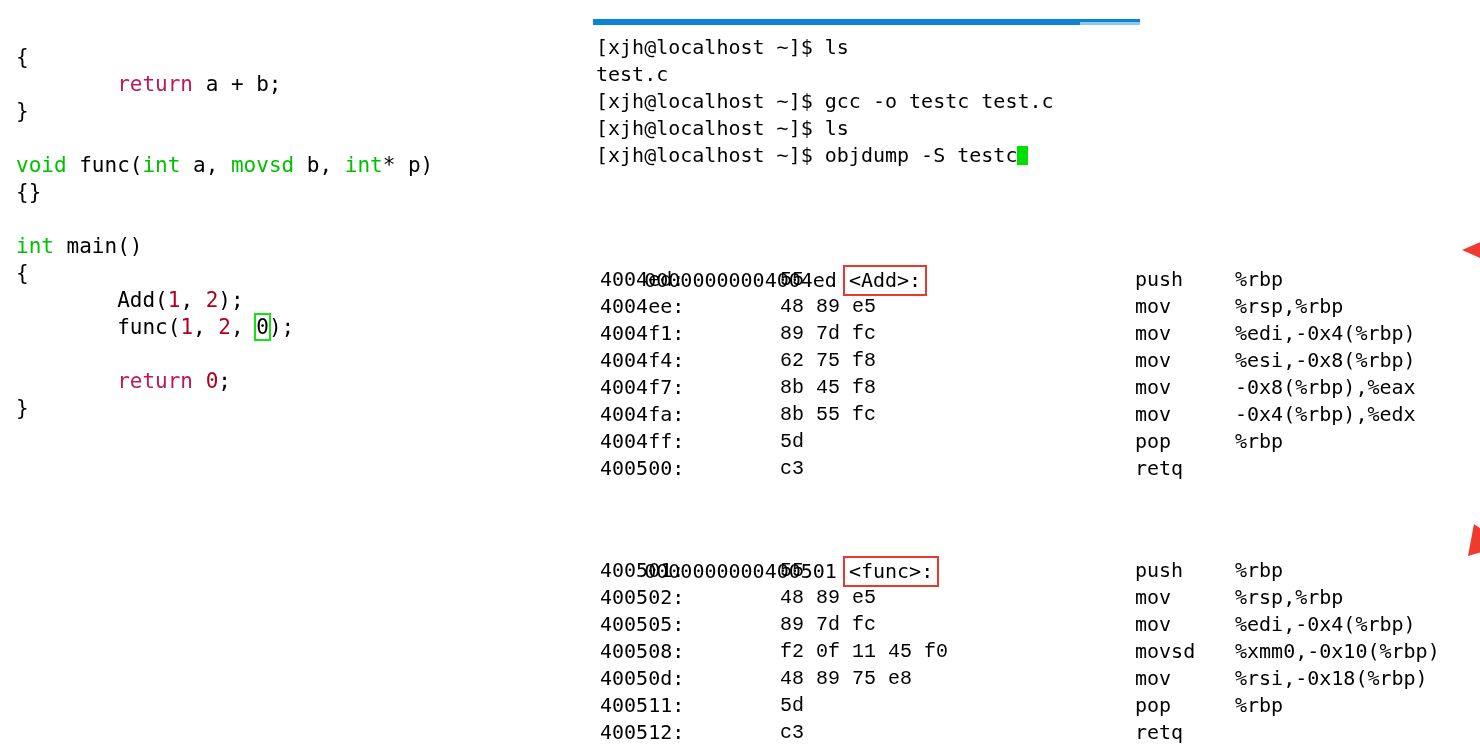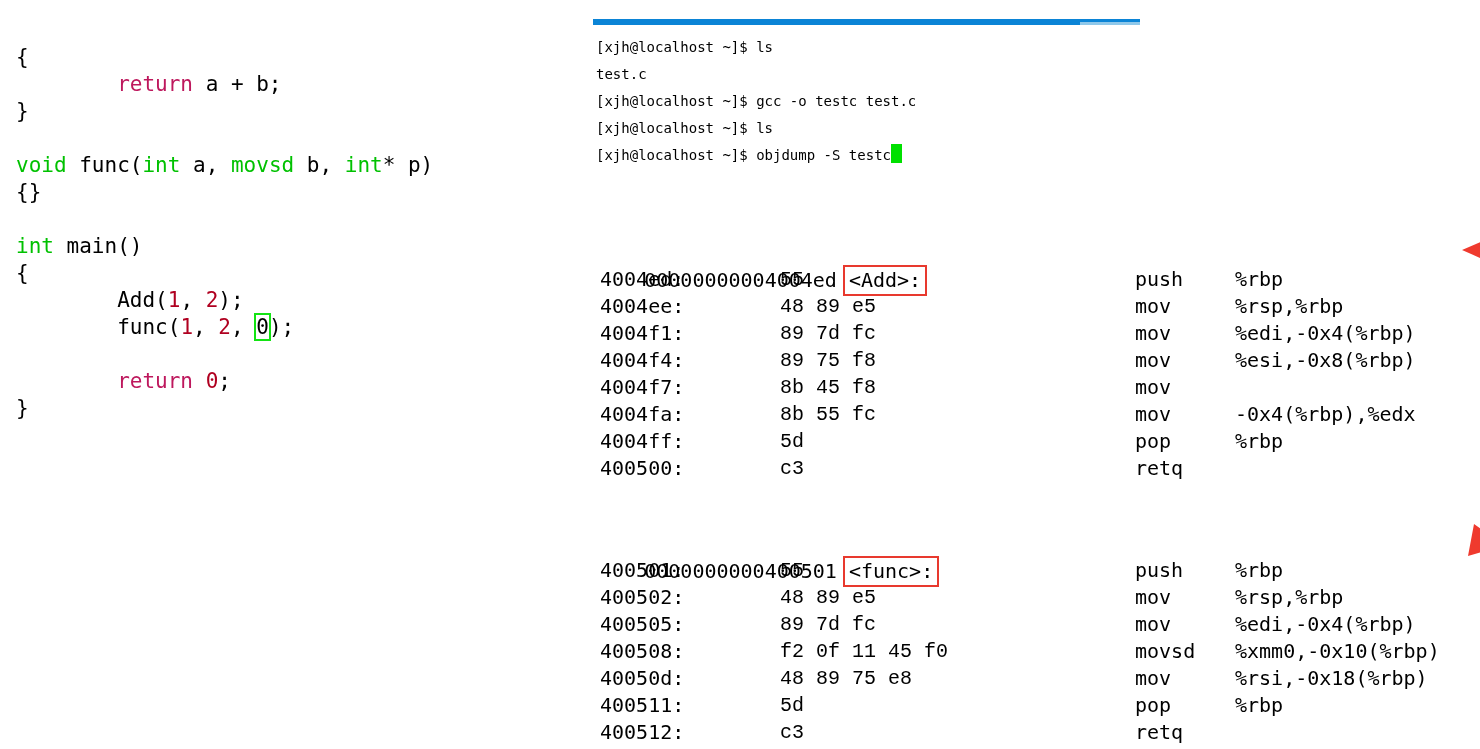--- a/index.html
+++ b/index.html
@@ -69,21 +69,21 @@
   }
 
   #term-lines {
     position: absolute;
     left: 36px;
     top: 34px;
     width: 880px;
   }
   .term-line {
     font-family: "DejaVu Sans Mono", "Liberation Mono", monospace;
-    font-size: 14px;
+    font-size: 20px;
     line-height: 27px;
     white-space: pre;
     color: #000000;
   }
   .t-green {
     color: #00dd00;
     font-weight: bold;
   }
   .cursor {
     display: inline-block;
@@ -174,22 +174,22 @@
     </div>
 
   <div class="disasm-block" id="block-add">
     <div class="fn-header">
       <span class="fn-addr">00000000004004ed</span><span class="fn-name">&lt;Add&gt;:</span>
     </div>
     <div class="insn-list">
         <div class="insn-row"><span class="col-addr">4004ed:</span><span class="col-bytes">55</span><span class="col-mnem">push</span><span class="col-ops">%rbp</span></div>
         <div class="insn-row"><span class="col-addr">4004ee:</span><span class="col-bytes">48 89 e5</span><span class="col-mnem">mov</span><span class="col-ops">%rsp,%rbp</span></div>
         <div class="insn-row"><span class="col-addr">4004f1:</span><span class="col-bytes">89 7d fc</span><span class="col-mnem">mov</span><span class="col-ops">%edi,-0x4(%rbp)</span></div>
-        <div class="insn-row"><span class="col-addr">4004f4:</span><span class="col-bytes">89 75 f8</span><span class="col-mnem">mov</span><span class="col-ops">%esi,-0x8(%rbp)</span></div>
-        <div class="insn-row"><span class="col-addr">4004f7:</span><span class="col-bytes">8b 45 f8</span><span class="col-mnem">mov</span></div>
+        <div class="insn-row"><span class="col-addr">4004f4:</span><span class="col-bytes">62 75 f8</span><span class="col-mnem">mov</span><span class="col-ops">%esi,-0x8(%rbp)</span></div>
+        <div class="insn-row"><span class="col-addr">4004f7:</span><span class="col-bytes">8b 45 f8</span><span class="col-mnem">mov</span><span class="col-ops">-0x8(%rbp),%eax</span></div>
         <div class="insn-row"><span class="col-addr">4004fa:</span><span class="col-bytes">8b 55 fc</span><span class="col-mnem">mov</span><span class="col-ops">-0x4(%rbp),%edx</span></div>
         <div class="insn-row"><span class="col-addr">4004ff:</span><span class="col-bytes">5d</span><span class="col-mnem">pop</span><span class="col-ops">%rbp</span></div>
         <div class="insn-row"><span class="col-addr">400500:</span><span class="col-bytes">c3</span><span class="col-mnem">retq</span></div>
       </div>
   </div>
 
   <div class="disasm-block" id="block-func">
     <div class="fn-header">
       <span class="fn-addr">0000000000400501</span><span class="fn-name">&lt;func&gt;:</span>
     </div>

